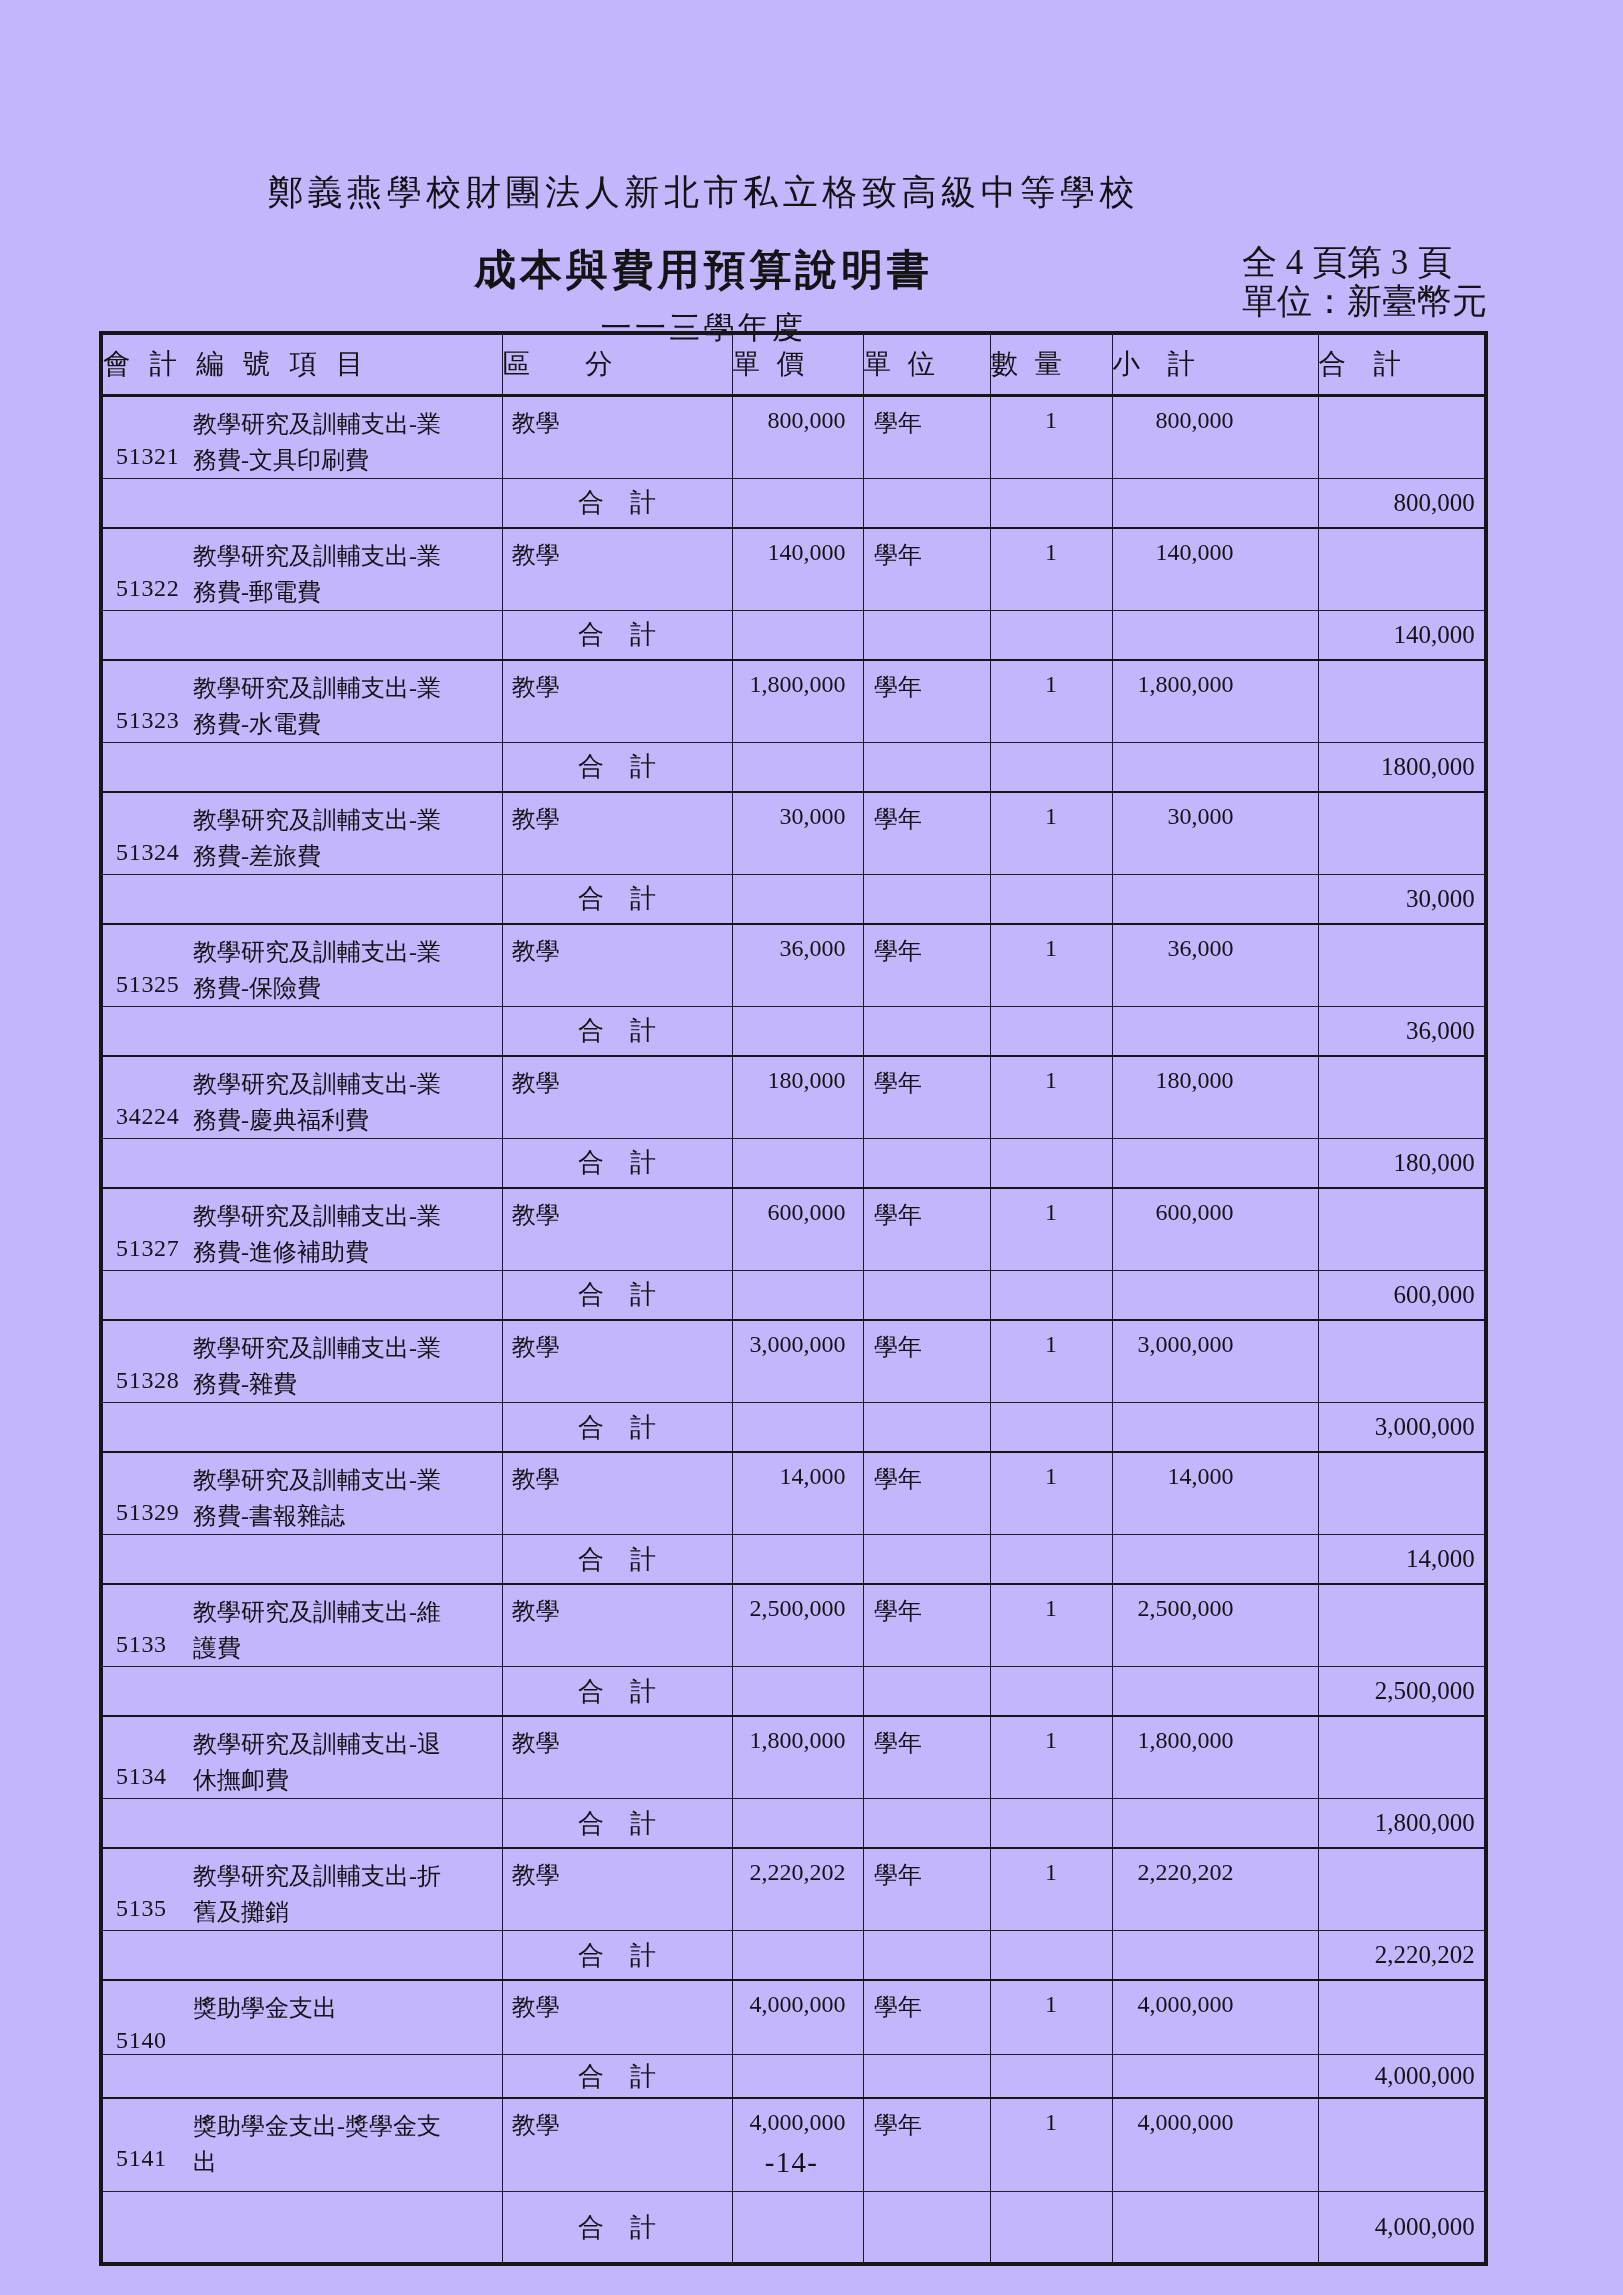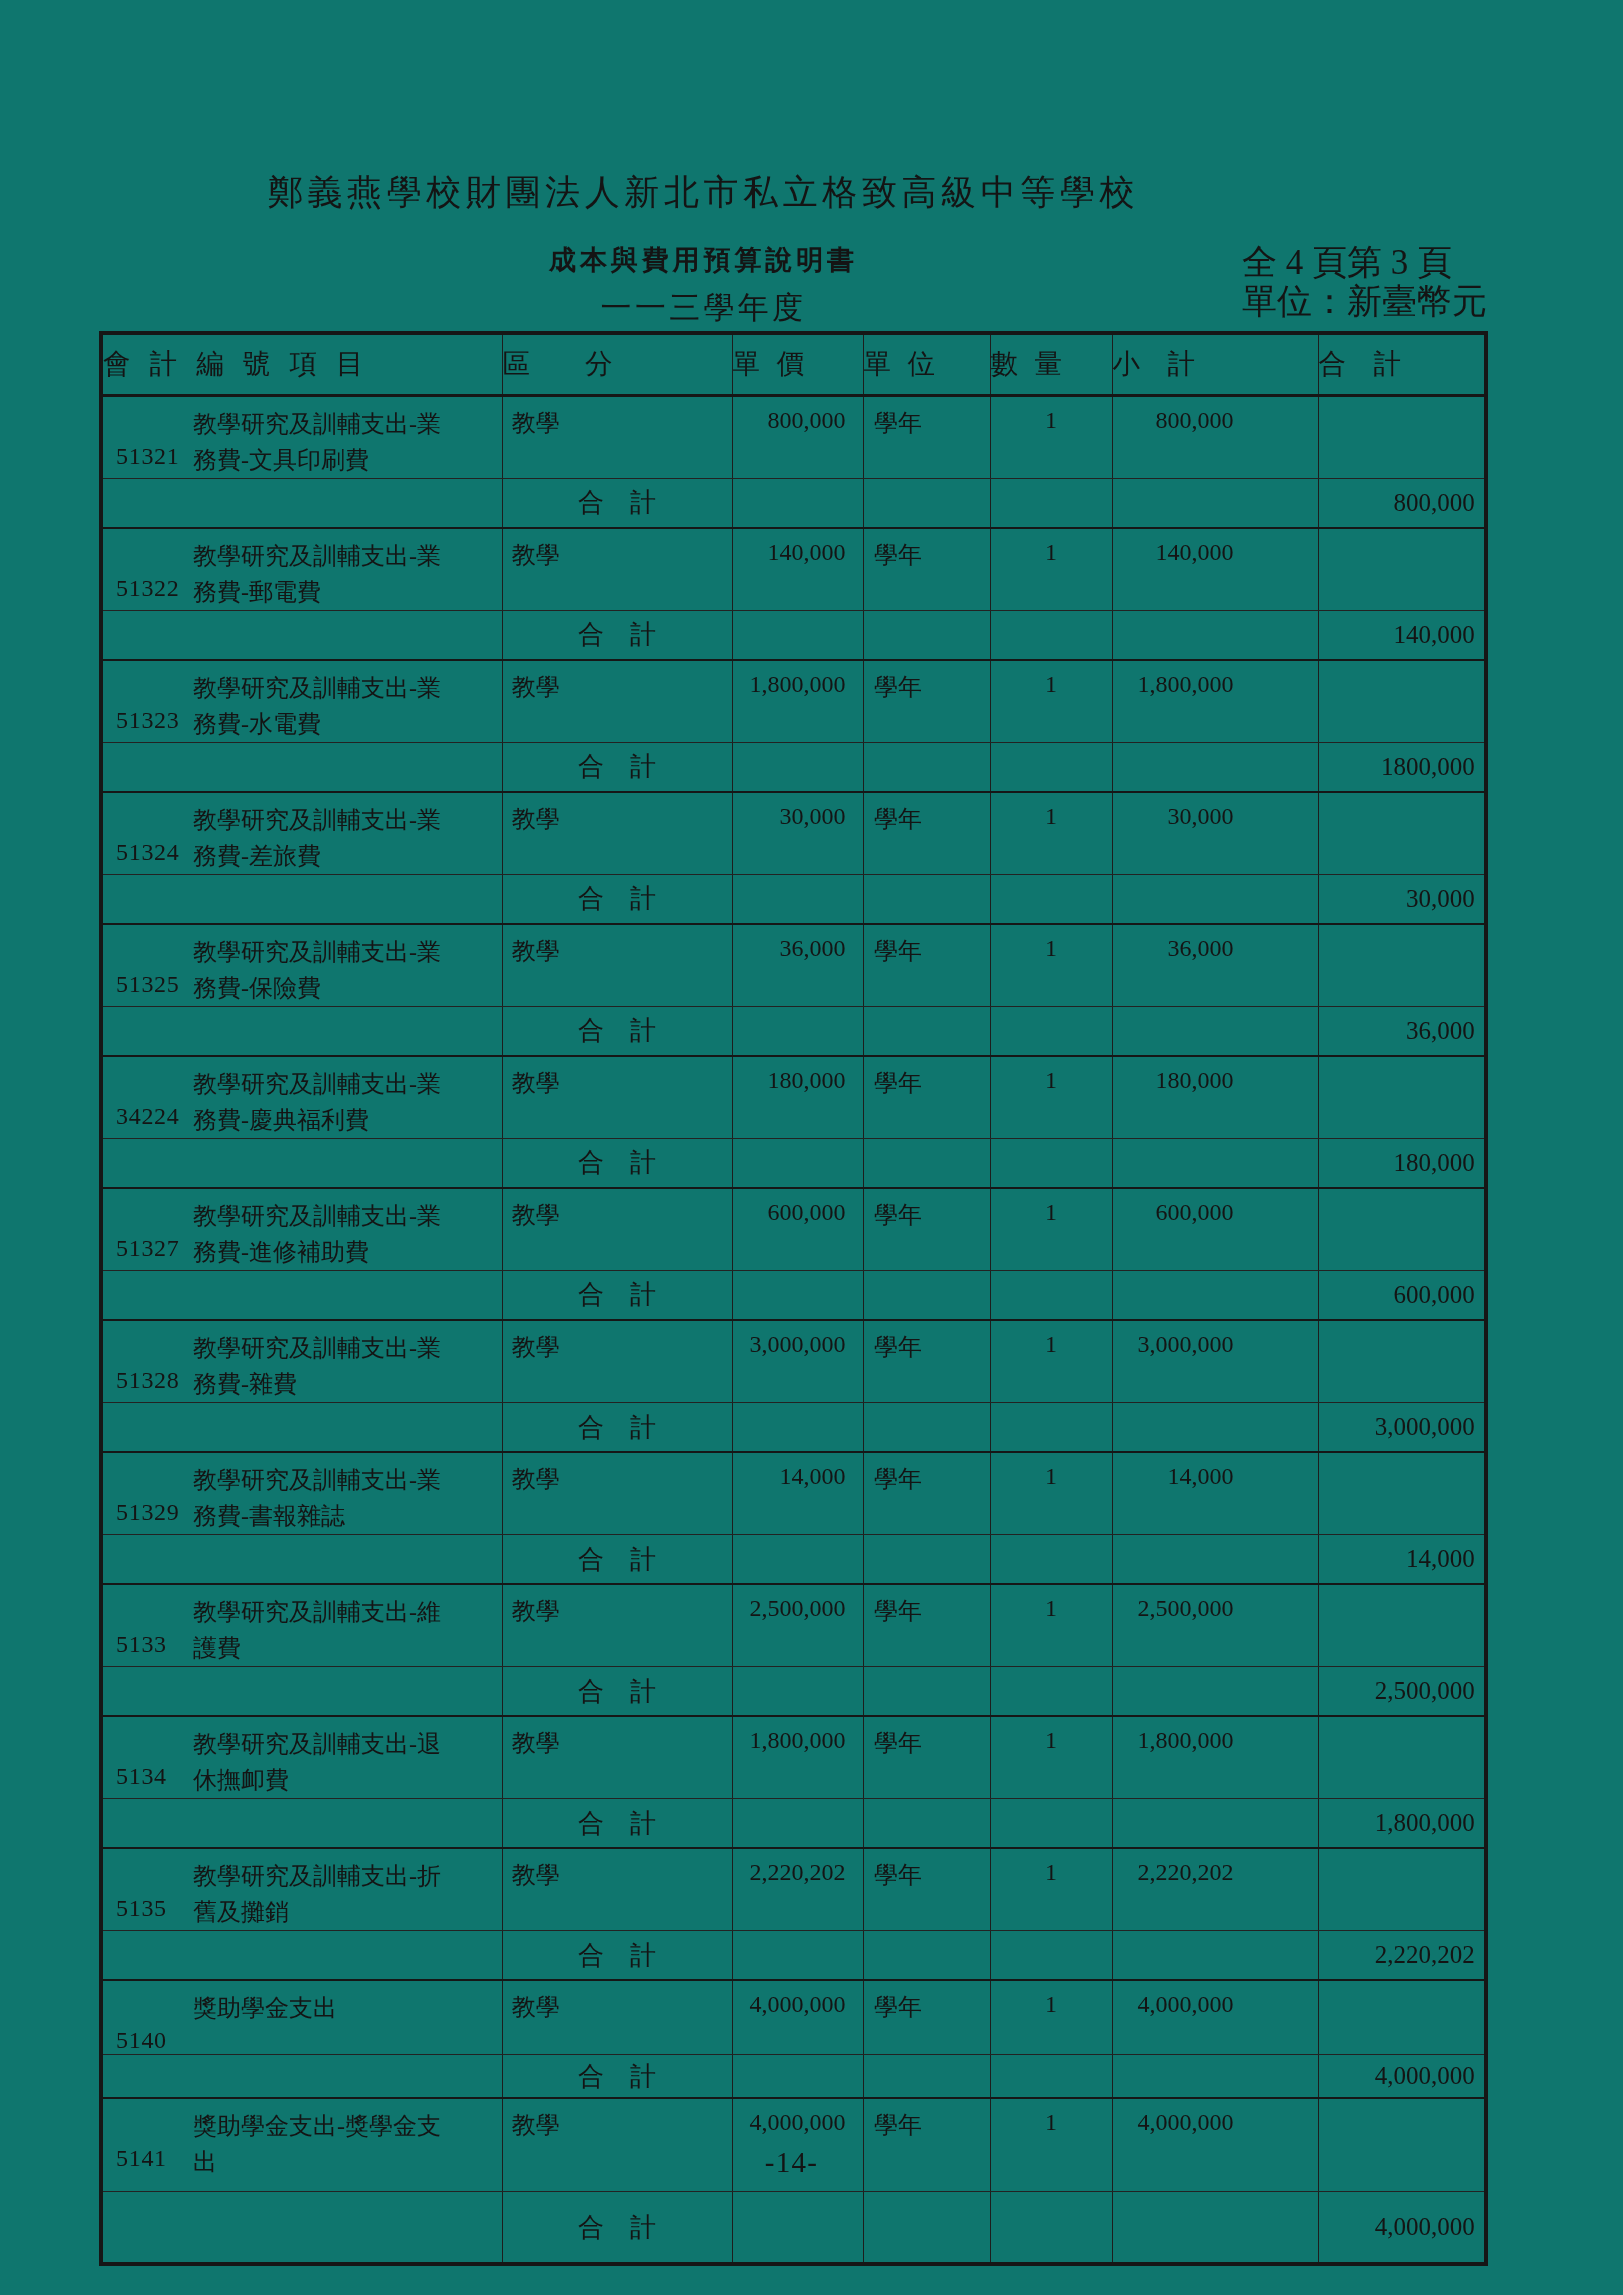--- a/index.html
+++ b/index.html
@@ -2,26 +2,26 @@
 <html style="font-size:10.5px"><head>
 <meta charset="utf-8">
 <style>
   html,body{margin:0;padding:0;}
   body{
     width:1623px;height:2295px;position:relative;
     background:#ffffff;color:#141414;
     font-family:"Liberation Serif","DejaVu Serif",serif;
     -webkit-font-smoothing:antialiased;
   }
-  .page{position:absolute;inset:0;background:#0f766e;}
+  .page{position:absolute;inset:0;background:#c4b5fd;}
 
   
   .heading{position:absolute;left:0;top:169px;width:1407px;text-align:center;}
   .school-title{font-size:35px;letter-spacing:4.6px;white-space:nowrap;}
-  .doc-title{margin-top:26px;font-size:27px;font-weight:600;letter-spacing:3.9px;white-space:nowrap;}
+  .doc-title{margin-top:26px;font-size:42px;font-weight:600;letter-spacing:3.9px;white-space:nowrap;}
   .doc-year{margin-top:9.2px;font-size:31px;letter-spacing:3.3px;white-space:nowrap;}
 
   .page-meta{position:absolute;left:1242px;top:243px;font-size:35px;line-height:39px;white-space:nowrap;}
 
   
   .budget-table{
     position:absolute;left:99px;top:331px;
     width:1385px;border-collapse:collapse;table-layout:fixed;
     font-size:24px;
   }

